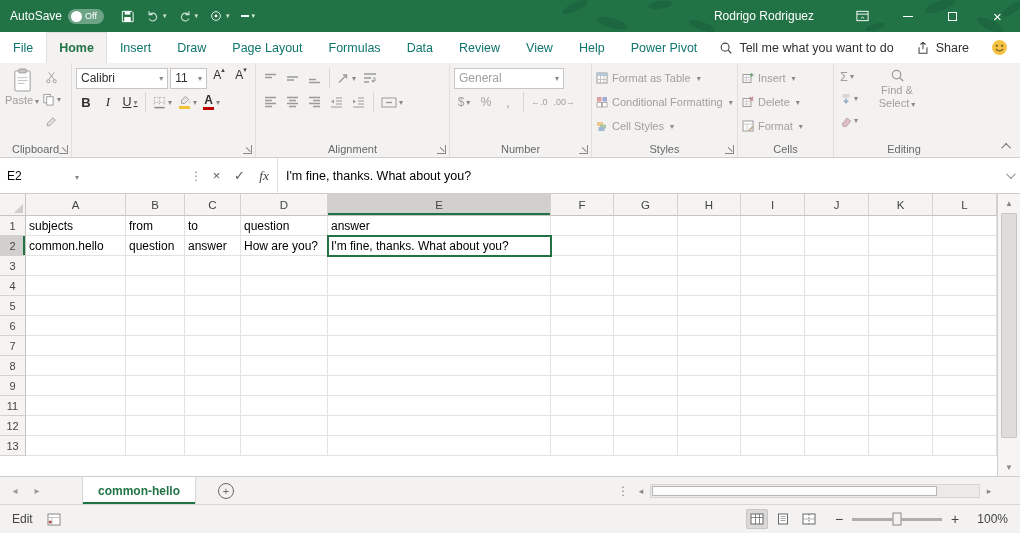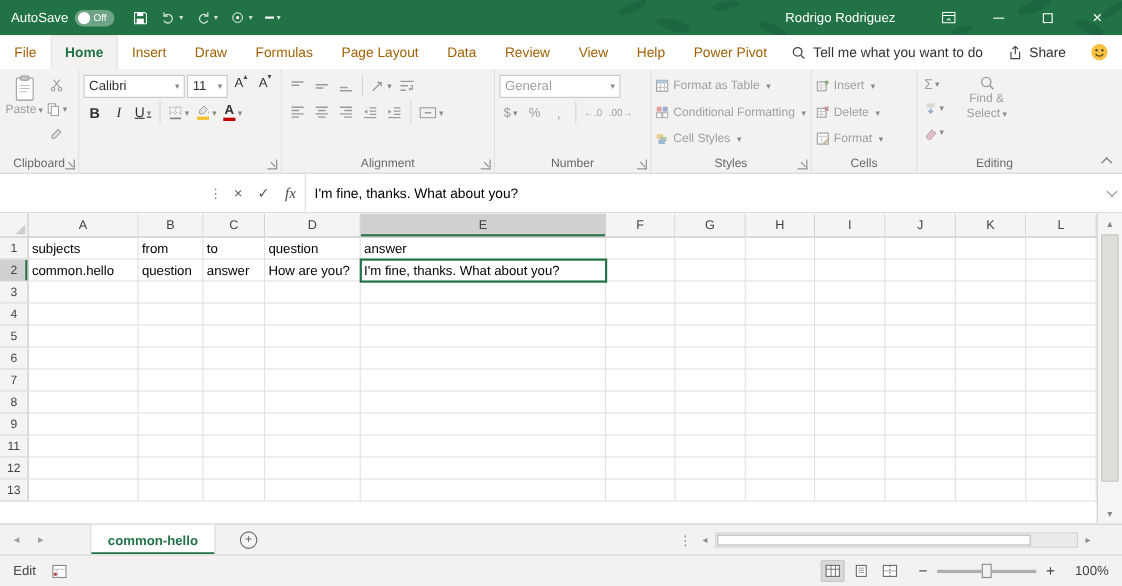--- a/index.html
+++ b/index.html
@@ -20,21 +20,21 @@
 .wtitle{position:absolute;left:50%;top:0;transform:translateX(-50%);height:32px;display:flex;align-items:center;font-size:12.5px;color:#fff;white-space:nowrap;z-index:1}
 .tb-right{margin-left:auto;display:flex;align-items:center;height:32px}
 .uname{font-size:12px;margin-right:26px}
 .wc{width:45px;height:32px;display:flex;align-items:center;justify-content:center}
 .minbar{width:10px;height:1px;background:#fff}
 .maxbox{width:9px;height:9px;border:1px solid #fff}
 .closex{font-size:15px;line-height:1;color:#fff}
 
 
 .tabrow{position:absolute;top:32px;left:0;right:0;height:31px;background:#fff;display:flex;align-items:stretch}
-.tab{display:flex;align-items:center;padding:0 13px;font-size:12.5px;color:#a16207;cursor:default}
+.tab{display:flex;align-items:center;padding:0 13px;font-size:12.5px;color:#0f766e;cursor:default}
 .tab.active{background:#f3f2f1;color:#217346;font-weight:700;box-shadow:inset 1px 1px 0 #e1dfdd,inset -1px 0 0 #e1dfdd}
 .tabrow-right{margin-left:auto;display:flex;align-items:center;gap:22px;padding-right:12px}
 .tellme,.sharebtn{display:flex;align-items:center;gap:6px;font-size:12.5px;color:#323130}
 
 
 .ribbon{position:absolute;top:63px;left:0;right:0;height:95px;background:#f3f2f1;border-bottom:1px solid #d1cfcd;display:flex}
 .group{position:relative;height:100%;border-right:1px solid #e1dfdd;padding:3px 4px 16px 4px;overflow:hidden}
 .glabel{position:absolute;bottom:2px;left:0;right:0;text-align:center;font-size:11px;color:#696969}
 .launcher{position:absolute;right:3px;bottom:3px;width:9px;height:9px;border-right:1px solid #8a8886;border-bottom:1px solid #8a8886}
 .launcher::after{content:"";position:absolute;right:1px;bottom:1px;width:6px;height:1px;background:#8a8886;transform:rotate(45deg);transform-origin:right bottom}
@@ -191,22 +191,22 @@
           <span class="closex">×</span>
         </span>
     </div>
   </div>
 
   <div class="tabrow">
     <div class="tab">File</div>
     <div class="tab active">Home</div>
     <div class="tab">Insert</div>
     <div class="tab">Draw</div>
+    <div class="tab">Page Layout</div>
     <div class="tab">Formulas</div>
-    <div class="tab">Page Layout</div>
     <div class="tab">Data</div>
     <div class="tab">Review</div>
     <div class="tab">View</div>
     <div class="tab">Help</div>
     <div class="tab">Power Pivot</div>
 
     <div class="tabrow-right">
       <span class="tellme">
         <svg width="14" height="14" viewBox="0 0 16 16">
           <circle cx="7" cy="7" r="4.5" fill="none" stroke="#444" stroke-width="1.3"></circle>
@@ -489,20 +489,24 @@
       <div class="glabel">Editing</div>
     </div>
 
     <div style="flex:1;position:relative">
       <span class="collapse"></span>
     </div>
   </div>
 
   <div class="fbar">
     <div class="nbregion">
+      <span class="namebox">
+        <span>E2</span>
+        <span class="dd"></span>
+      </span>
       <span class="nbfill"></span>
       <span class="splitdots">⋮</span>
     </div>
     <div class="fbtns">
       <span class="fbtn">
           <span>×</span>
         </span>
       <span class="fbtn">
           <span>✓</span>
         </span>

